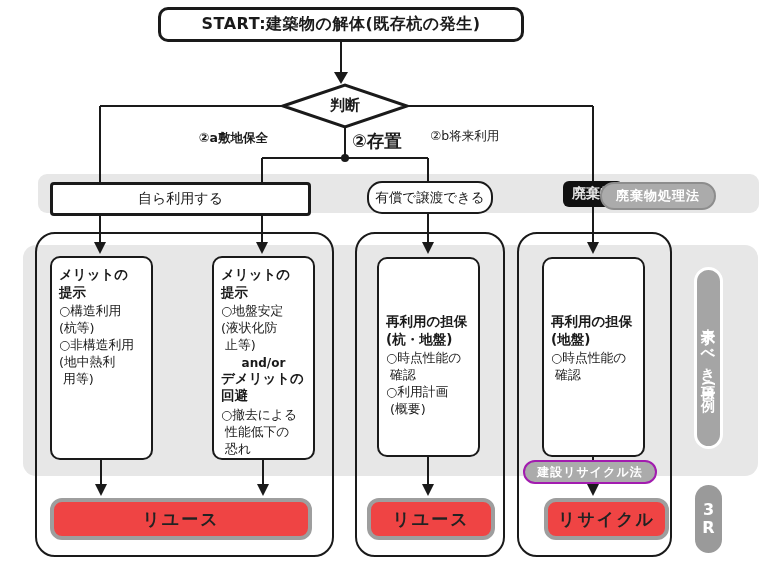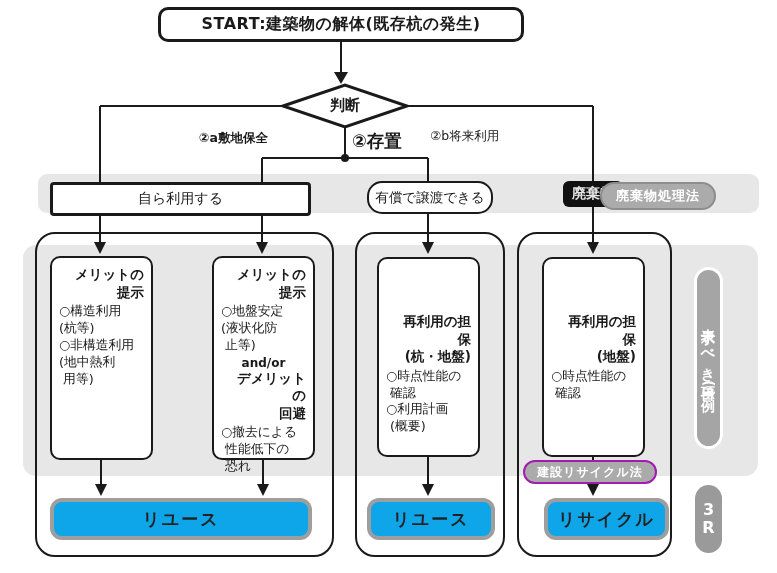--- a/index.html
+++ b/index.html
@@ -47,26 +47,26 @@
   .container{z-index:2;border:2px solid #1a1a1a;border-radius:20px;background:transparent;}
   .c1{left:35px;top:232px;width:295px;height:321px;}
   .c2{left:355px;top:232px;width:146px;height:321px;}
   .c3{left:517px;top:232px;width:151px;height:321px;}
   
   .wbox{z-index:3;background:#fff;border:2.5px solid #1a1a1a;border-radius:10px;box-sizing:border-box;padding:8px 7px;}
   .b1{left:50px;top:256px;width:103px;height:204px;}
   .b2{left:212px;top:256px;width:103px;height:204px;}
   .b3{left:377px;top:257px;width:103px;height:200px;padding-top:54px;}
   .b4{left:542px;top:257px;width:103px;height:200px;padding-top:54px;}
-  .box-title{font-weight:bold;font-size:13.5px;line-height:1.3;text-align:right;white-space:pre-wrap;margin-left:12px;}
+  .box-title{font-weight:bold;font-size:13.5px;line-height:1.3;text-align:left;white-space:pre-wrap;}
   .box-body{font-size:12.8px;line-height:1.32;white-space:pre-wrap;margin-top:2px;}
   .box-mid{font-weight:bold;font-size:12px;text-align:center;margin-top:2px;}
   
   .outcome{
-    z-index:3;background:#0ea5e9;border:4px solid #9e9e9e;border-radius:12px;box-sizing:border-box;
+    z-index:3;background:#ef4444;border:4px solid #9e9e9e;border-radius:12px;box-sizing:border-box;
     display:flex;align-items:center;justify-content:center;
     font-weight:bold;font-size:17px;letter-spacing:2px;color:#222;font-family:Liberation Mono, monospace;
   }
   .reuse1{left:50px;top:498px;width:262px;height:42px;}
   .reuse2{left:367px;top:498px;width:128px;height:42px;}
   .recycle{left:530px;top:498px;width:125px;height:42px;margin-left:14px;}
   
   .display-items{
     left:694px;top:267px;width:29px;height:182px;z-index:3;
     background:#a5a5a5;border:3px solid #fff;border-radius:18px;

